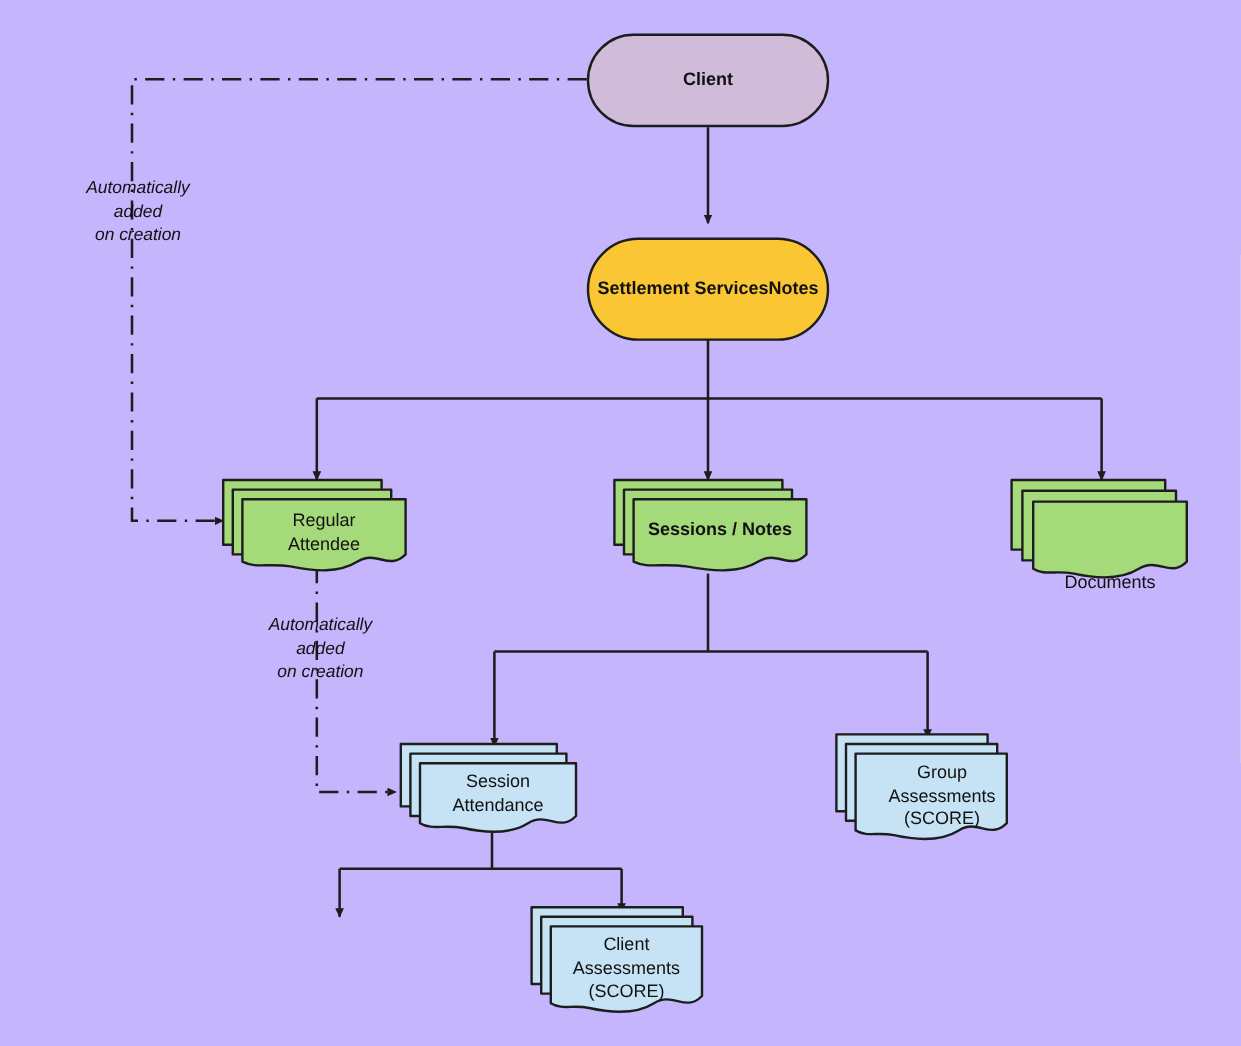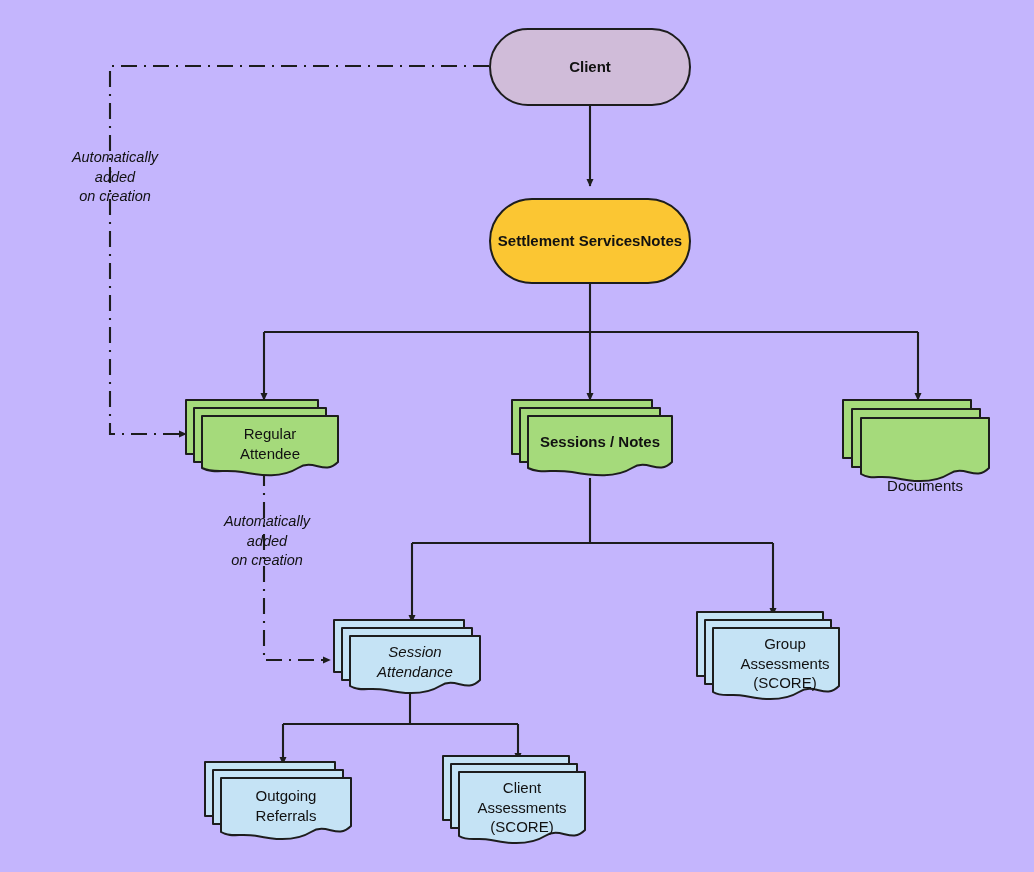--- a/index.html
+++ b/index.html
@@ -151,21 +151,21 @@
         <path d="M0,4 H128 V62 H0 Z" fill="#a5da7b"></path>
         <path d="M9,13 H137 V71 H9 Z" fill="#a5da7b"></path>
         <path d="M18,22 H146 V72 C132,86 122,68 106,78 C90,88 70,86 52,82 C36,79 28,84 18,78 Z" fill="#a5da7b"></path>
       </g>
     </svg>
     <div class="label" style="top:38px; left:18px; width:128px;margin-top:42px;">
       <div>Documents</div>
     </div>
   </div>
 
-  <div class="docstack" style="left:334px; top:616px;font-style:italic;">
+  <div class="docstack" style="left:334px; top:616px;">
     <svg width="158" height="84" viewBox="0 0 158 84">
       <g stroke="#1d1d1d" stroke-width="2" stroke-linejoin="round">
         <path d="M0,4 H130 V56 H0 Z" fill="#c5e3f5"></path>
         <path d="M8,12 H138 V64 H8 Z" fill="#c5e3f5"></path>
         <path d="M16,20 H146 V64 C132,78 122,60 106,70 C90,80 70,78 52,74 C36,71 26,76 16,70 Z" fill="#c5e3f5"></path>
       </g>
     </svg>
     <div class="label" style="top:26px; left:16px; width:130px;">
       <div>Session</div>
       <div>Attendance</div>
@@ -180,33 +180,20 @@
         <path d="M16,20 H142 V78 C128,92 118,74 102,84 C86,94 66,92 48,88 C34,85 26,90 16,84 Z" fill="#c5e3f5"></path>
       </g>
     </svg>
     <div class="label" style="top:26px; left:16px; width:144px;">
       <div>Group</div>
       <div>Assessments</div>
       <div>(SCORE)</div>
     </div>
   </div>
 
-  <div class="docstack" style="left:205px; top:758px;">
-    <svg width="158" height="88" viewBox="0 0 158 88">
-      <g stroke="#1d1d1d" stroke-width="2" stroke-linejoin="round">
-        <path d="M0,4 H130 V58 H0 Z" fill="#c5e3f5"></path>
-        <path d="M8,12 H138 V66 H8 Z" fill="#c5e3f5"></path>
-        <path d="M16,20 H146 V68 C132,82 122,64 106,74 C90,84 70,82 52,78 C36,75 26,80 16,74 Z" fill="#c5e3f5"></path>
-      </g>
-    </svg>
-    <div class="label" style="top:28px; left:16px; width:130px;">
-      <div>Outgoing</div>
-      <div>Referrals</div>
-    </div>
-  </div>
 
   <div class="docstack" style="left:443px; top:752px;">
     <svg width="154" height="100" viewBox="0 0 154 100">
       <g stroke="#1d1d1d" stroke-width="2" stroke-linejoin="round">
         <path d="M0,4 H126 V68 H0 Z" fill="#c5e3f5"></path>
         <path d="M8,12 H134 V76 H8 Z" fill="#c5e3f5"></path>
         <path d="M16,20 H142 V78 C128,92 118,74 102,84 C86,94 66,92 48,88 C34,85 26,90 16,84 Z" fill="#c5e3f5"></path>
       </g>
     </svg>
     <div class="label" style="top:26px; left:16px; width:126px;">

